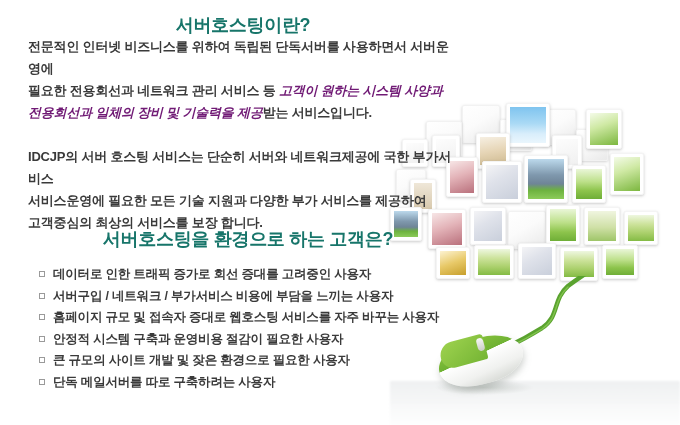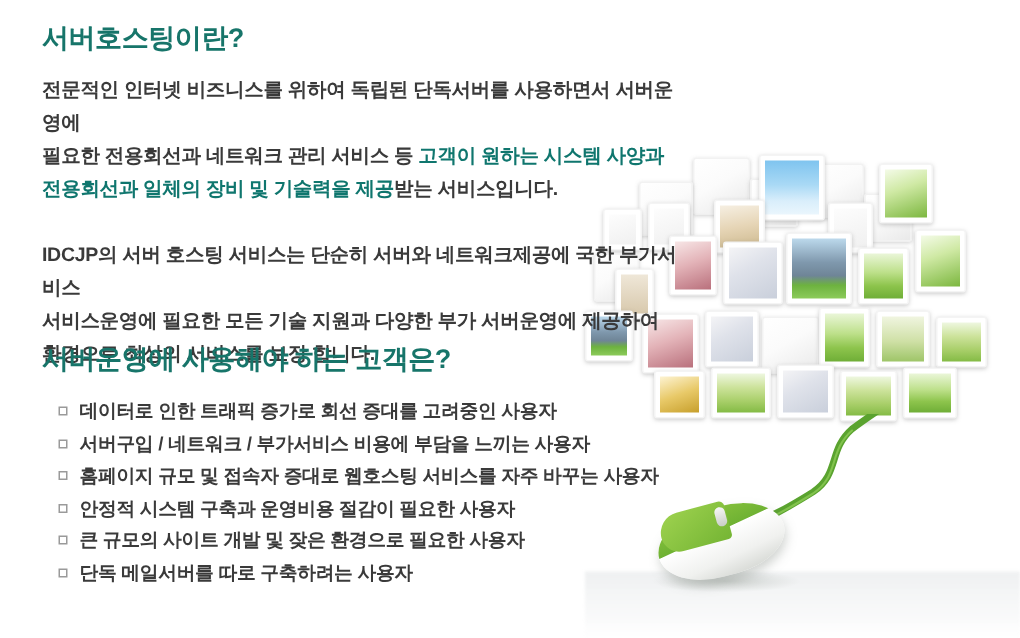--- a/index.html
+++ b/index.html
@@ -9,31 +9,31 @@
     font-family:"Liberation Sans","DejaVu Sans",sans-serif;
     overflow:hidden;position:relative;
   }
   .page{position:relative;width:680px;height:425px;overflow:hidden;}
 
   
   .content{position:absolute;left:28px;top:0;width:430px;z-index:5;}
 
   .heading{
     color:#17756a;font-size:18px;font-weight:bold;
-    letter-spacing:-0.3px;line-height:22px;
+    letter-spacing:-0.3px;line-height:22px;text-align:center;
   }
   #heading-1{margin-top:14px;}
   #heading-2{margin-top:0;}
 
   .para{
     font-size:13px;color:#3a3a3a;line-height:22px;
     letter-spacing:-0.2px;font-weight:bold;
   }
-  .para .hl{color:#0f766e;}
-  #para-1{margin-top:13px;}
+  .para .hl{color:#701a75;font-style:italic;}
+  #para-1{}
   #para-2{margin-top:22px;}
 
   .sec2{position:absolute;left:28px;top:228px;width:440px;z-index:5;}
 
   .bullets{list-style:none;margin:11px;padding:0;margin-top:14px;}
   .bullets li{
     font-size:12.5px;color:#3a3a3a;line-height:21.5px;
     letter-spacing:-0.2px;font-weight:bold;
     padding-left:14px;position:relative;
   }
@@ -210,27 +210,27 @@
     <div class="heading" id="heading-1">서버호스팅이란?</div>
 
     <div class="para" id="para-1">
       <div><span>전문적인 인터넷 비즈니스를 위하여 독립된 단독서버를 사용하면서 서버운영에</span></div>
       <div><span>필요한 전용회선과 네트워크 관리 서비스 등 </span><span class="hl">고객이 원하는 시스템 사양과</span></div>
       <div><span class="hl">전용회선과 일체의 장비 및 기술력을 제공</span><span>받는 서비스입니다.</span></div>
     </div>
 
     <div class="para" id="para-2">
       <div>IDCJP의 서버 호스팅 서비스는 단순히 서버와 네트워크제공에 국한 부가서비스</div>
-      <div>서비스운영에 필요한 모든 기술 지원과 다양한 부가 서버운영에 제공하여</div>
-      <div>환경으로 최상의 서비스를 보장 합니다.</div>
+      <div>서비스운영에 필요한 모든 기술 지원과 다양한 부가 서비스를 제공하여</div>
+      <div>고객중심의 최상의 서비스를 보장 합니다.</div>
     </div>
   </div>
 
   <div class="sec2">
-    <div class="heading" id="heading-2">서버운영에 사용해야 하는 고객은?</div>
+    <div class="heading" id="heading-2">서버호스팅을 환경으로 하는 고객은?</div>
 
     <ul class="bullets">
       <li><span class="mk"></span><span>데이터로 인한 트래픽 증가로 회선 증대를 고려중인 사용자</span></li>
       <li><span class="mk"></span><span>서버구입 / 네트워크 / 부가서비스 비용에 부담을 느끼는 사용자</span></li>
       <li><span class="mk"></span><span>홈페이지 규모 및 접속자 증대로 웹호스팅 서비스를 자주 바꾸는 사용자</span></li>
       <li><span class="mk"></span><span>안정적 시스템 구축과 운영비용 절감이 필요한 사용자</span></li>
       <li><span class="mk"></span><span>큰 규모의 사이트 개발 및 잦은 환경으로 필요한 사용자</span></li>
       <li><span class="mk"></span><span>단독 메일서버를 따로 구축하려는 사용자</span></li>
     </ul>
   </div>

